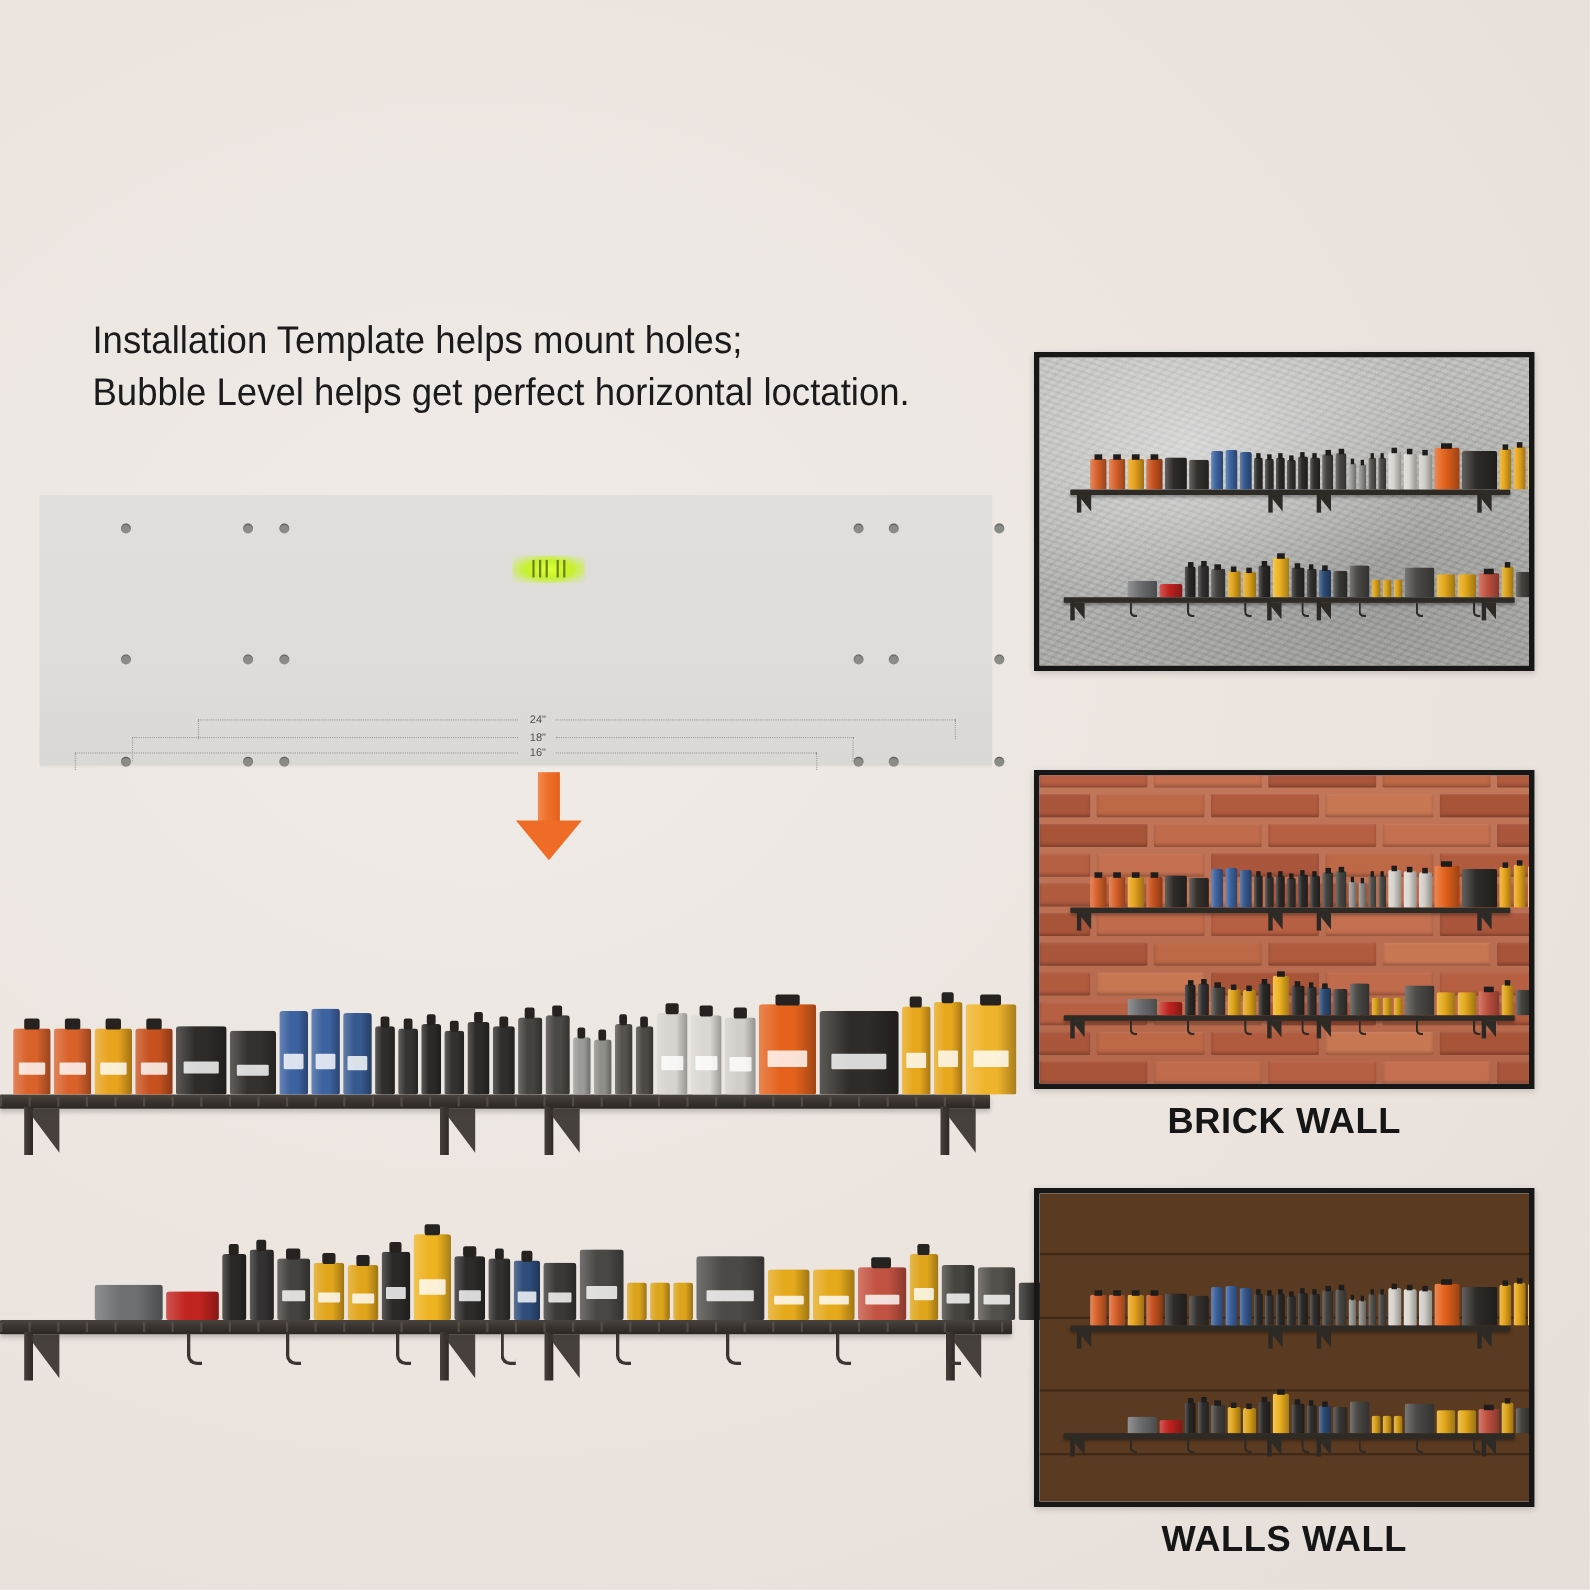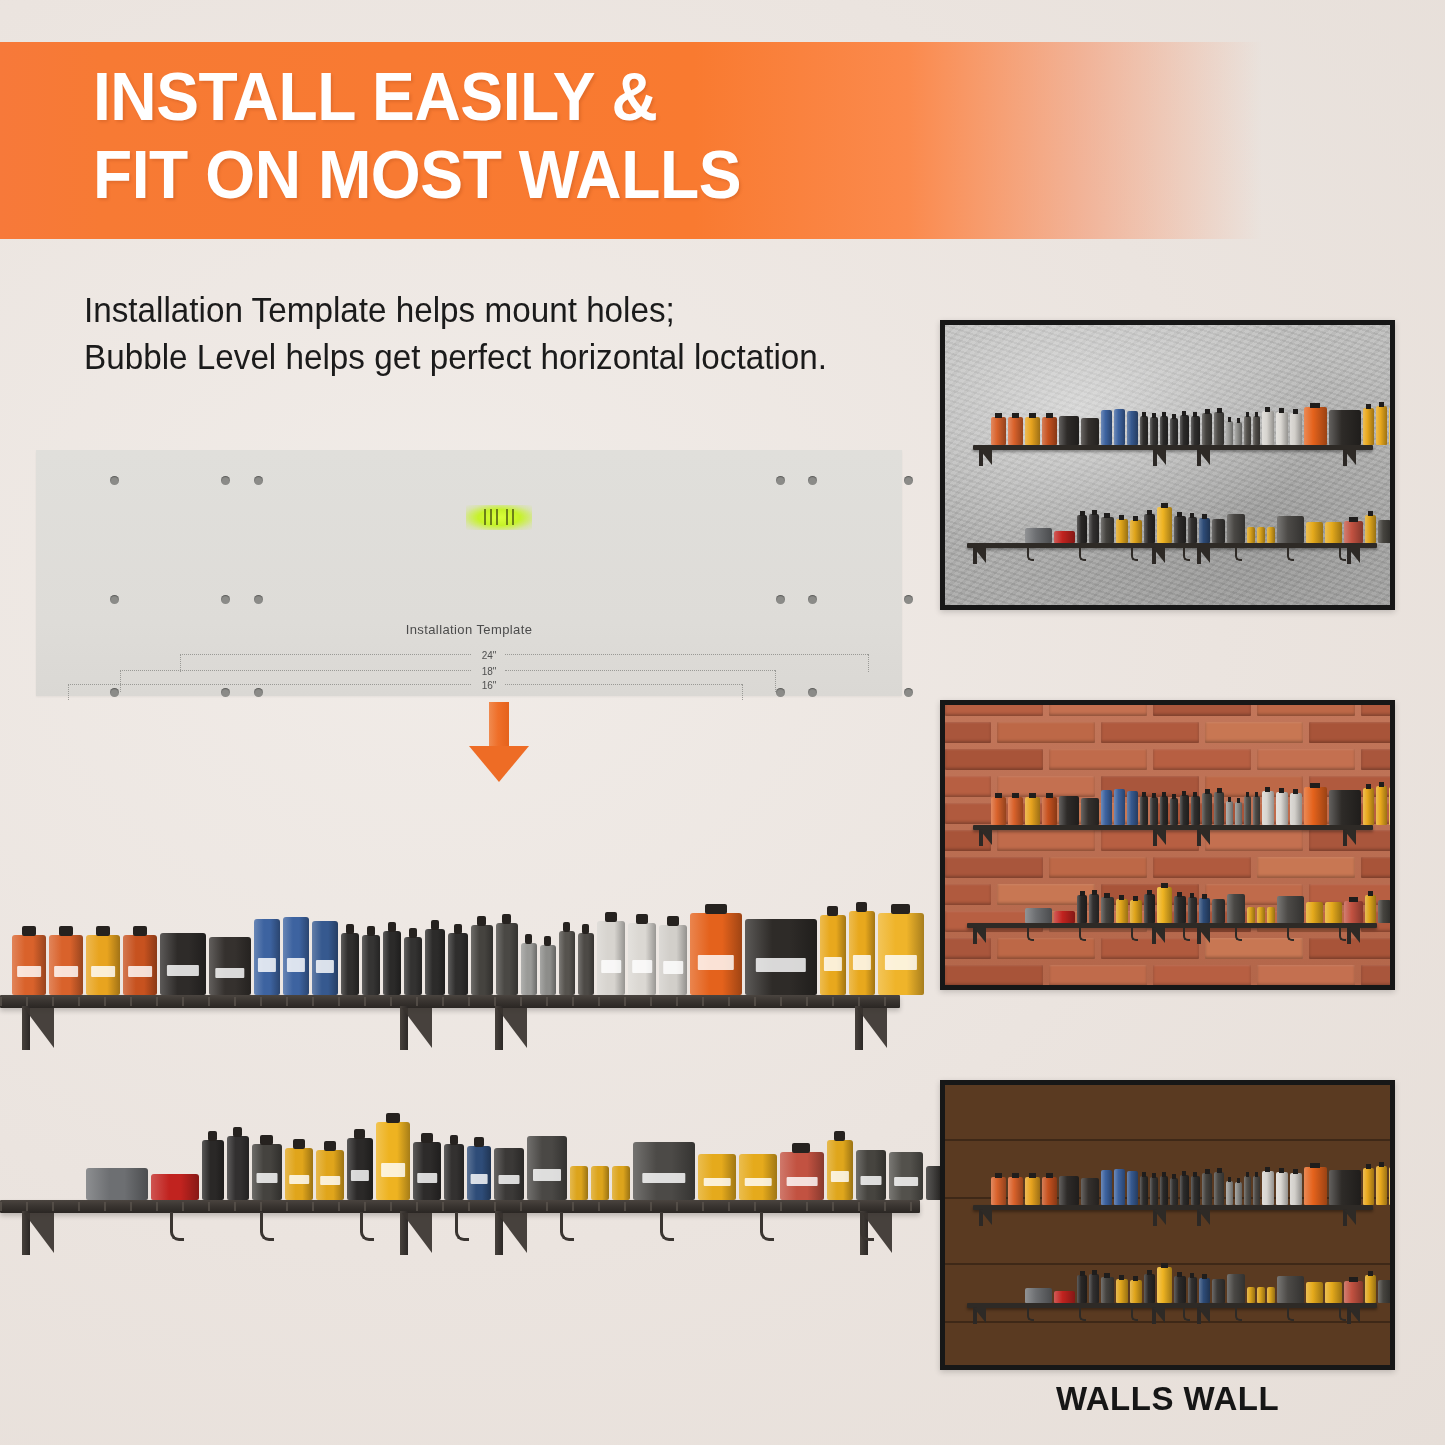--- a/index.html
+++ b/index.html
@@ -184,26 +184,20 @@
     border-left:12px solid transparent;border-top:15px solid #2e2a26;}
   .mi{position:absolute;bottom:0;border-radius:2px 2px 1px 1px;}
   .mini-hook{position:absolute;width:5px;height:11px;border:2px solid #2e2a26;
     border-top:none;border-right:none;border-radius:0 0 0 5px;}
 </style>
 </head>
 <body>
 
 <div class="page">
 
-  <div class="banner">
-    <div class="banner-inner">
-      <h1>INSTALL EASILY &amp;</h1>
-      <h1>FIT ON MOST WALLS</h1>
-    </div>
-  </div>
 
   <div class="subtitle">
     <div>Installation Template helps mount holes;</div>
     <div>Bubble Level helps get perfect horizontal loctation.</div>
   </div>
 
   <div class="template" id="tpl">
       <div class="hole" style="left: 74px; top: 26px;"></div>
       <div class="hole" style="left: 185px; top: 26px;"></div>
       <div class="hole" style="left: 218px; top: 26px;"></div>
@@ -223,21 +217,20 @@
       <div class="hole" style="left: 772px; top: 238px;"></div>
       <div class="hole" style="left: 868px; top: 238px;"></div>
     </div>
   <div class="level" id="lvl">
       <div class="tick" style="left: 18px;"></div>
       <div class="tick" style="left: 24px;"></div>
       <div class="tick" style="left: 30px;"></div>
       <div class="tick" style="left: 40px;"></div>
       <div class="tick" style="left: 46px;"></div>
     </div>
-  <div class="tpl-label">Installation Template</div>
   <div id="dims">
       <div class="dimline" style="left: 180px; top: 654px; width: 291px;"></div>
       <div class="dimline" style="left: 505px; top: 654px; width: 363px;"></div>
       <div class="dimtick" style="left: 180px; top: 654px; height: 18px;"></div>
       <div class="dimtick" style="left: 868px; top: 654px; height: 18px;"></div>
       <div class="dimlabel" style="left: 489px; top: 655px;">24"</div>
       <div class="dimline" style="left: 120px; top: 670px; width: 351px;"></div>
       <div class="dimline" style="left: 505px; top: 670px; width: 270px;"></div>
       <div class="dimtick" style="left: 120px; top: 670px; height: 22px;"></div>
       <div class="dimtick" style="left: 775px; top: 670px; height: 22px;"></div>
@@ -880,20 +873,21 @@
         <div class="mi" style="left: 399px; top: 196px; width: 19px; height: 22px; background: linear-gradient(to right, rgba(255, 255, 255, 0.25), rgb(194, 82, 65) 40%, rgba(0, 0, 0, 0.32)) rgb(194, 82, 65);">
           <div style="position: absolute; left: 5px; top: -4px; width: 9px; height: 5px; background: rgb(31, 29, 28);"></div>
         </div>
         <div class="mi" style="left: 420px; top: 190px; width: 11px; height: 28px; background: linear-gradient(to right, rgba(255, 255, 255, 0.25), rgb(223, 166, 28) 40%, rgba(0, 0, 0, 0.32)) rgb(223, 166, 28);">
           <div style="position: absolute; left: 3px; top: -4px; width: 5px; height: 5px; background: rgb(31, 29, 28);"></div>
         </div>
         <div class="mi" style="left: 433px; top: 195px; width: 13px; height: 23px; background: linear-gradient(to right, rgba(255, 255, 255, 0.25), rgb(70, 68, 63) 40%, rgba(0, 0, 0, 0.32)) rgb(70, 68, 63);"></div>
         <div class="mi" style="left: 448px; top: 196px; width: 15px; height: 22px; background: linear-gradient(to right, rgba(255, 255, 255, 0.25), rgb(83, 81, 76) 40%, rgba(0, 0, 0, 0.32)) rgb(83, 81, 76);"></div>
       </div>
   </div>
+  <div class="panel-label" style="top:1000px">BRICK WALL</div>
 
   <div class="panel" style="top:1080px">
     <div class="wall-wood" id="woodw">
         <div class="plank-line" style="top: 54px;"></div>
         <div class="plank-line" style="top: 112px;"></div>
         <div class="plank-line" style="top: 178px;"></div>
         <div class="plank-line" style="top: 236px;"></div>
       </div>
     <div id="mini2">
         <div class="mini-shelf" style="left: 28px; top: 120px; width: 400px;"></div>

